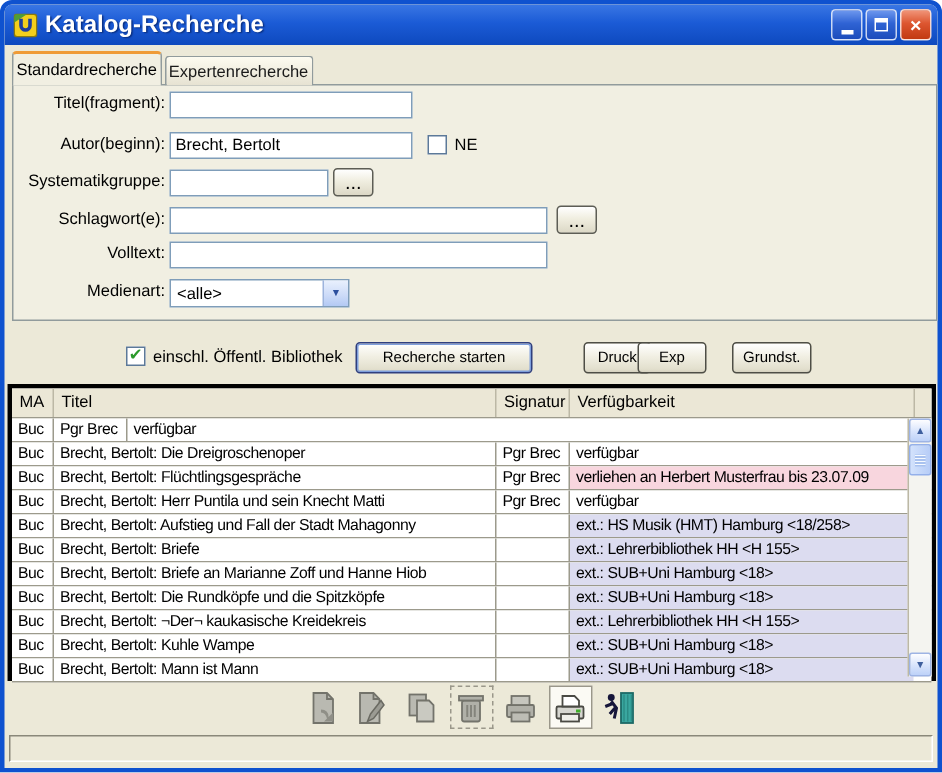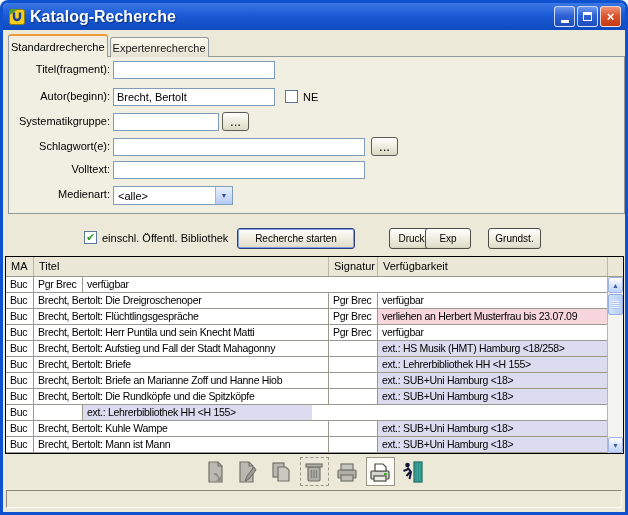--- a/index.html
+++ b/index.html
@@ -28,21 +28,21 @@
   .dots{position:absolute;width:27px;height:19px;background:linear-gradient(180deg,#fff,#f0eee0 45%,#dcd8c6);border:1px solid #5d5d55;border-radius:3px;display:flex;align-items:center;justify-content:center;line-height:4px;}
   .cbox{position:absolute;width:13px;height:13px;background:#fff;border:1px solid #5c7999;display:flex;align-items:center;justify-content:center;font-size:11px;color:#2c9a2c;line-height:1;}
   .cblabel{position:absolute;white-space:nowrap;}
   .select{position:absolute;height:19px;border:1px solid #7f9db9;background:#fff;display:flex;align-items:center;gap:13px;}
   .selval{flex:1;padding:0 4px;white-space:nowrap;}
   .selarrow{width:17px;height:17px;background:linear-gradient(180deg,#e9f0fd,#cbdaf8 60%,#b3c9f4);border-left:1px solid #9db4dd;color:#2c4f9e;font-size:7px;display:flex;align-items:center;justify-content:center;}
   
   .xpbtn{position:absolute;height:21px;background:linear-gradient(180deg,#ffffff,#f1efe3 45%,#e2dfcd 90%,#d6d2c0);border:1px solid #4e4e46;border-radius:3px;font-size:10px;display:flex;align-items:center;justify-content:center;white-space:nowrap;}
   .xpbtn.default{box-shadow:inset 0 0 0 1px #7e9fdc;border-color:#2f3f7e;}
   
-  .rtable{position:absolute;top:253px;left:2px;width:619px;height:198px;border:1px solid #000000;background:#fff;}
+  .rtable{position:absolute;top:253px;left:2px;width:619px;height:198px;border:3px solid #000000;background:#fff;}
   .thead{display:flex;height:20px;background:#ebe7d6;border-bottom:1px solid #9c9a8c;}
   .th{padding:3px 0 0 5px;border-right:1px solid #bcb8a5;white-space:nowrap;overflow:hidden;}
   .trow{display:flex;height:16px;border-bottom:1px solid #9c9a8c;background:#fff;}
   .c{padding:1px 0 0 4px;border-right:1px solid #9c9a8c;white-space:nowrap;overflow:hidden;font-size:10.5px;letter-spacing:-0.3px;line-height:13px;}
   .w-ma{width:28px;flex:0 0 auto;}
   .w-ti{width:295px;flex:0 0 auto;}
   .w-si{width:49px;flex:0 0 auto;}
   .w-ve{width:229px;flex:0 0 auto;border-right:none;}
   .w-sc{width:16px;flex:0 0 auto;border-right:none;}
   .s-lent{background:#f8d6de;}
@@ -182,20 +182,21 @@
       <div class="c w-ve s-external">ext.: SUB+Uni Hamburg &lt;18&gt;</div>
     </div>
     <div class="trow">
       <div class="c w-ma">Buc</div>
       <div class="c w-ti">Brecht, Bertolt: Die Rundköpfe und die Spitzköpfe</div>
       <div class="c w-si"></div>
       <div class="c w-ve s-external">ext.: SUB+Uni Hamburg &lt;18&gt;</div>
     </div>
     <div class="trow">
       <div class="c w-ma">Buc</div>
+      <div class="c w-ti">Brecht, Bertolt: ¬Der¬ kaukasische Kreidekreis</div>
       <div class="c w-si"></div>
       <div class="c w-ve s-external">ext.: Lehrerbibliothek HH &lt;H 155&gt;</div>
     </div>
     <div class="trow">
       <div class="c w-ma">Buc</div>
       <div class="c w-ti">Brecht, Bertolt: Kuhle Wampe</div>
       <div class="c w-si"></div>
       <div class="c w-ve s-external">ext.: SUB+Uni Hamburg &lt;18&gt;</div>
     </div>
     <div class="trow">

